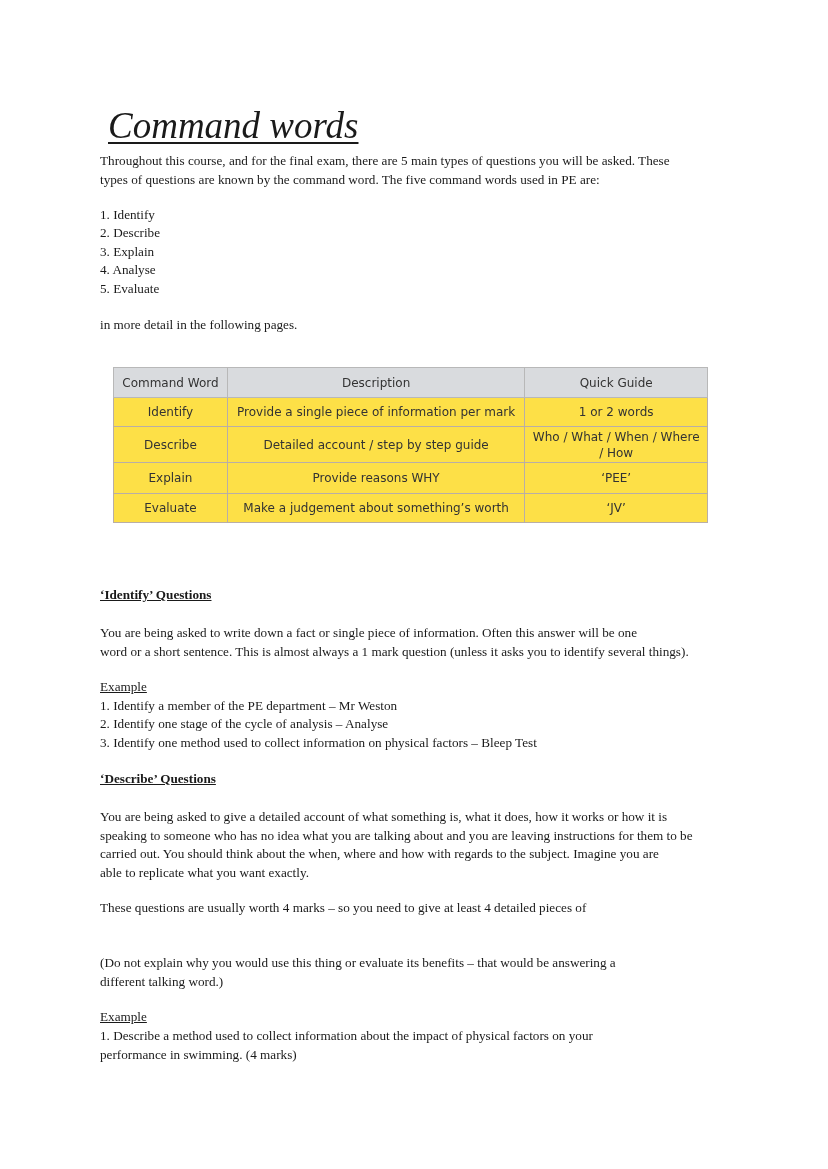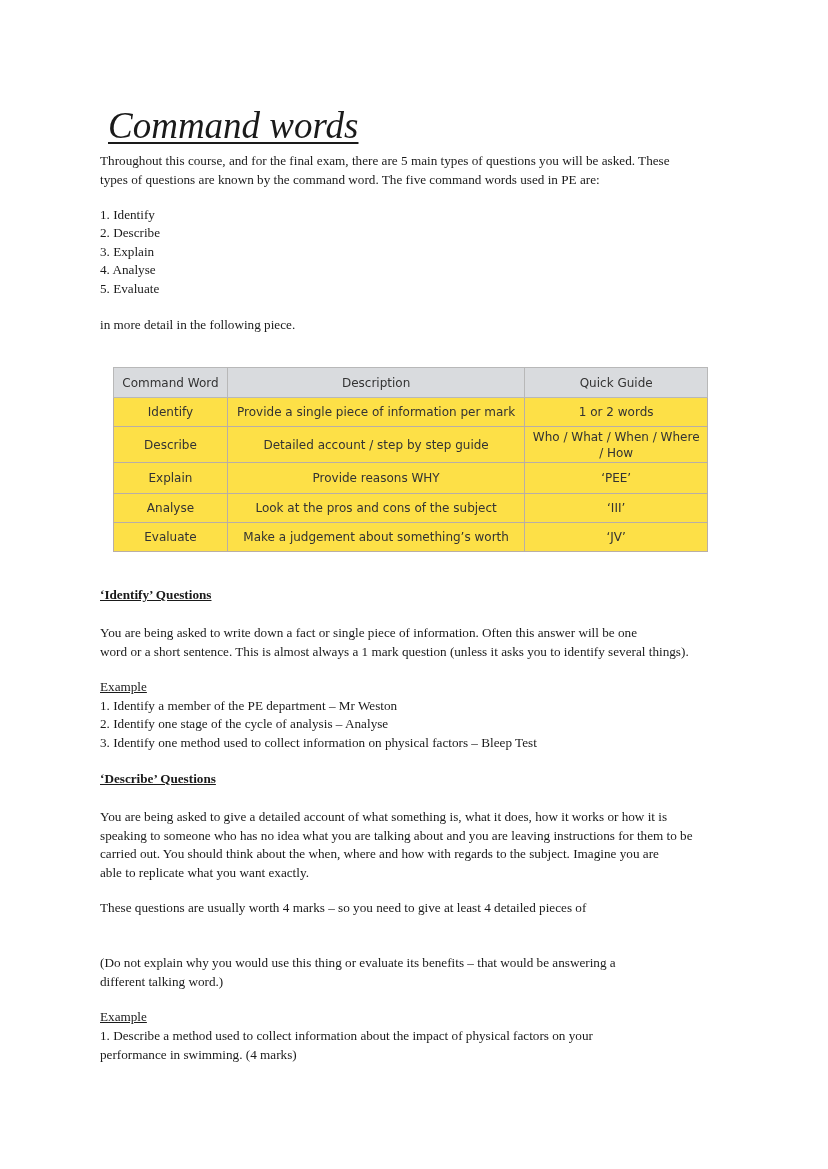--- a/index.html
+++ b/index.html
@@ -36,21 +36,21 @@
 
 <div>
   <div class="list-item" style="top:206px;">1. Identify</div>
   <div class="list-item" style="top:224px;">2. Describe</div>
   <div class="list-item" style="top:243px;">3. Explain</div>
   <div class="list-item" style="top:261px;">4. Analyse</div>
   <div class="list-item" style="top:280px;">5. Evaluate</div>
 </div>
 
 <div class="p" style="top:316px;">
-  <div>in more detail in the following piece.</div>
+  <div>in more detail in the following pages.</div>
 </div>
 
 <table class="guide">
   <colgroup>
       <col class="c1">
       <col class="c2">
       <col class="c3">
     </colgroup>
   <thead>
     <tr>
@@ -67,25 +67,20 @@
     </tr>
     <tr class="r1">
       <td>Describe</td>
       <td>Detailed account / step by step guide</td>
       <td>Who / What / When / Where / How</td>
     </tr>
     <tr class="r2">
       <td>Explain</td>
       <td>Provide reasons WHY</td>
       <td>‘PEE’</td>
-    </tr>
-    <tr class="r3">
-      <td>Analyse</td>
-      <td>Look at the pros and cons of the subject</td>
-      <td>‘III’</td>
     </tr>
     <tr class="r4">
       <td>Evaluate</td>
       <td>Make a judgement about something’s worth</td>
       <td>‘JV’</td>
     </tr>
   </tbody>
 </table>
 
 <div class="heading" style="top:587px;">‘Identify’ Questions</div>

